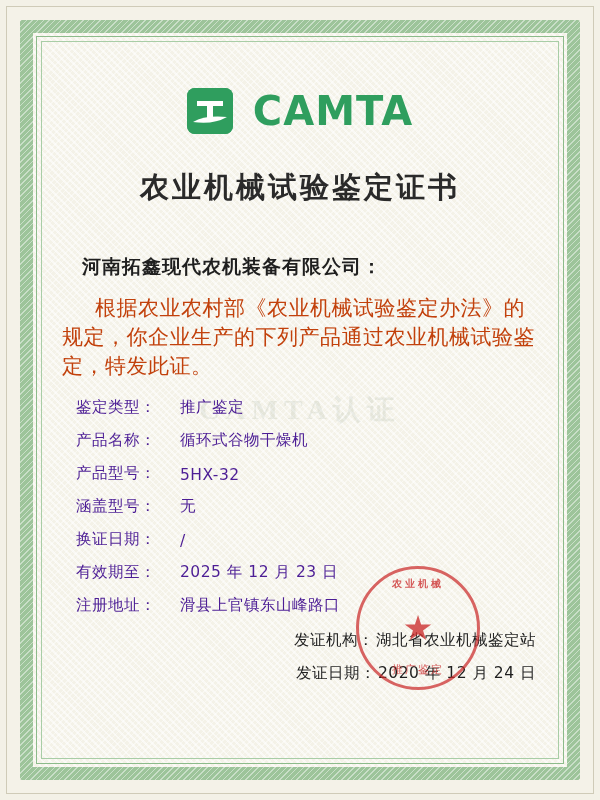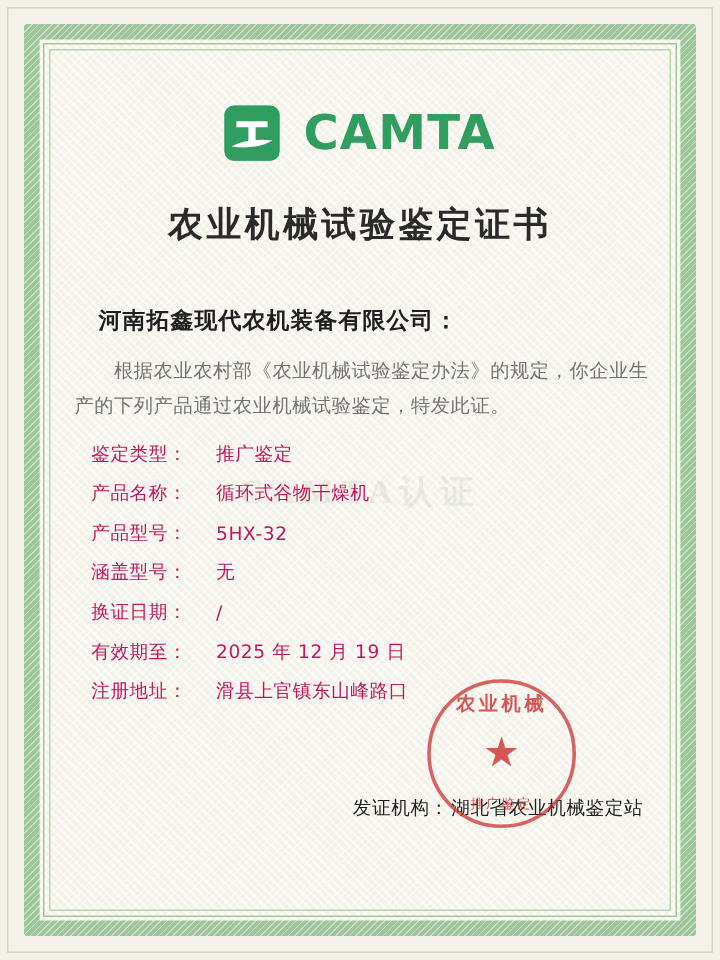--- a/index.html
+++ b/index.html
@@ -146,38 +146,38 @@
     font-weight: bold;
     color: #1f1f1f;
     letter-spacing: 1px;
     font-family: "DejaVu Sans", sans-serif;
     margin-left: 20px;
   }
 
   .body-para {
     margin-top: 14px;
     padding-left: 4px;
-    font-size: 16px;
+    font-size: 21px;
     line-height: 29px;
-    color: #737373;
+    color: #c2410c;
     text-indent: 33px;
     letter-spacing: 0.5px;
     font-family: "DejaVu Sans", sans-serif;
   }
 
   .fields {
     margin-top: 16px;
     padding-left: 18px;
   }
   .field-row {
     display: flex;
-    align-items: center;
+    align-items: flex-end;
     margin-bottom: 12px;
     font-size: 15.5px;
-    color: #be185d;
+    color: #4c1d95;
     font-family: "DejaVu Sans", sans-serif;
     margin-top: 12px;
   }
   .field-label {
     width: 104px;
     flex: 0 0 104px;
     letter-spacing: 0.5px;
   }
   .field-value {
     letter-spacing: 0.5px;
@@ -220,21 +220,21 @@
     top: 50%;
     transform: translate(-50%, -50%);
     font-size: 30px;
     line-height: 1;
   }
   .seal .seal-top {
     position: absolute;
     left: 0; right: 0;
     top: 8px;
     text-align: center;
-    font-size: 16px;
+    font-size: 10px;
     letter-spacing: 3px;
     font-weight: bold;
   }
   .seal .seal-bottom {
     position: absolute;
     left: 0; right: 0;
     bottom: 10px;
     text-align: center;
     font-size: 11px;
     letter-spacing: 2px;
@@ -294,34 +294,38 @@
         </div>
 
 
         <div class="field-row">
           <span class="field-label">换证日期：</span>
           <span class="field-value">/</span>
         </div>
 
         <div class="field-row">
           <span class="field-label">有效期至：</span>
-          <span class="field-value">2025 年 12 月 19 日</span>
+          <span class="field-value">2025 年 12 月 23 日</span>
         </div>
 
         <div class="field-row">
           <span class="field-label">注册地址：</span>
           <span class="field-value">滑县上官镇东山峰路口</span>
         </div>
 
       </div>
 
       <div class="footer">
         <div class="footer-row">
           <span class="footer-label">发证机构：</span>
           <span class="footer-value">湖北省农业机械鉴定站</span>
+        </div>
+        <div class="footer-row">
+          <span class="footer-label">发证日期：</span>
+          <span class="footer-value">2020 年 12 月 24 日</span>
         </div>
       </div>
 
       <div class="seal">
         <div class="seal-top">农业机械</div>
         <div class="seal-star">★</div>
         <div class="seal-bottom">推广鉴定</div>
       </div>
 
     </div>

